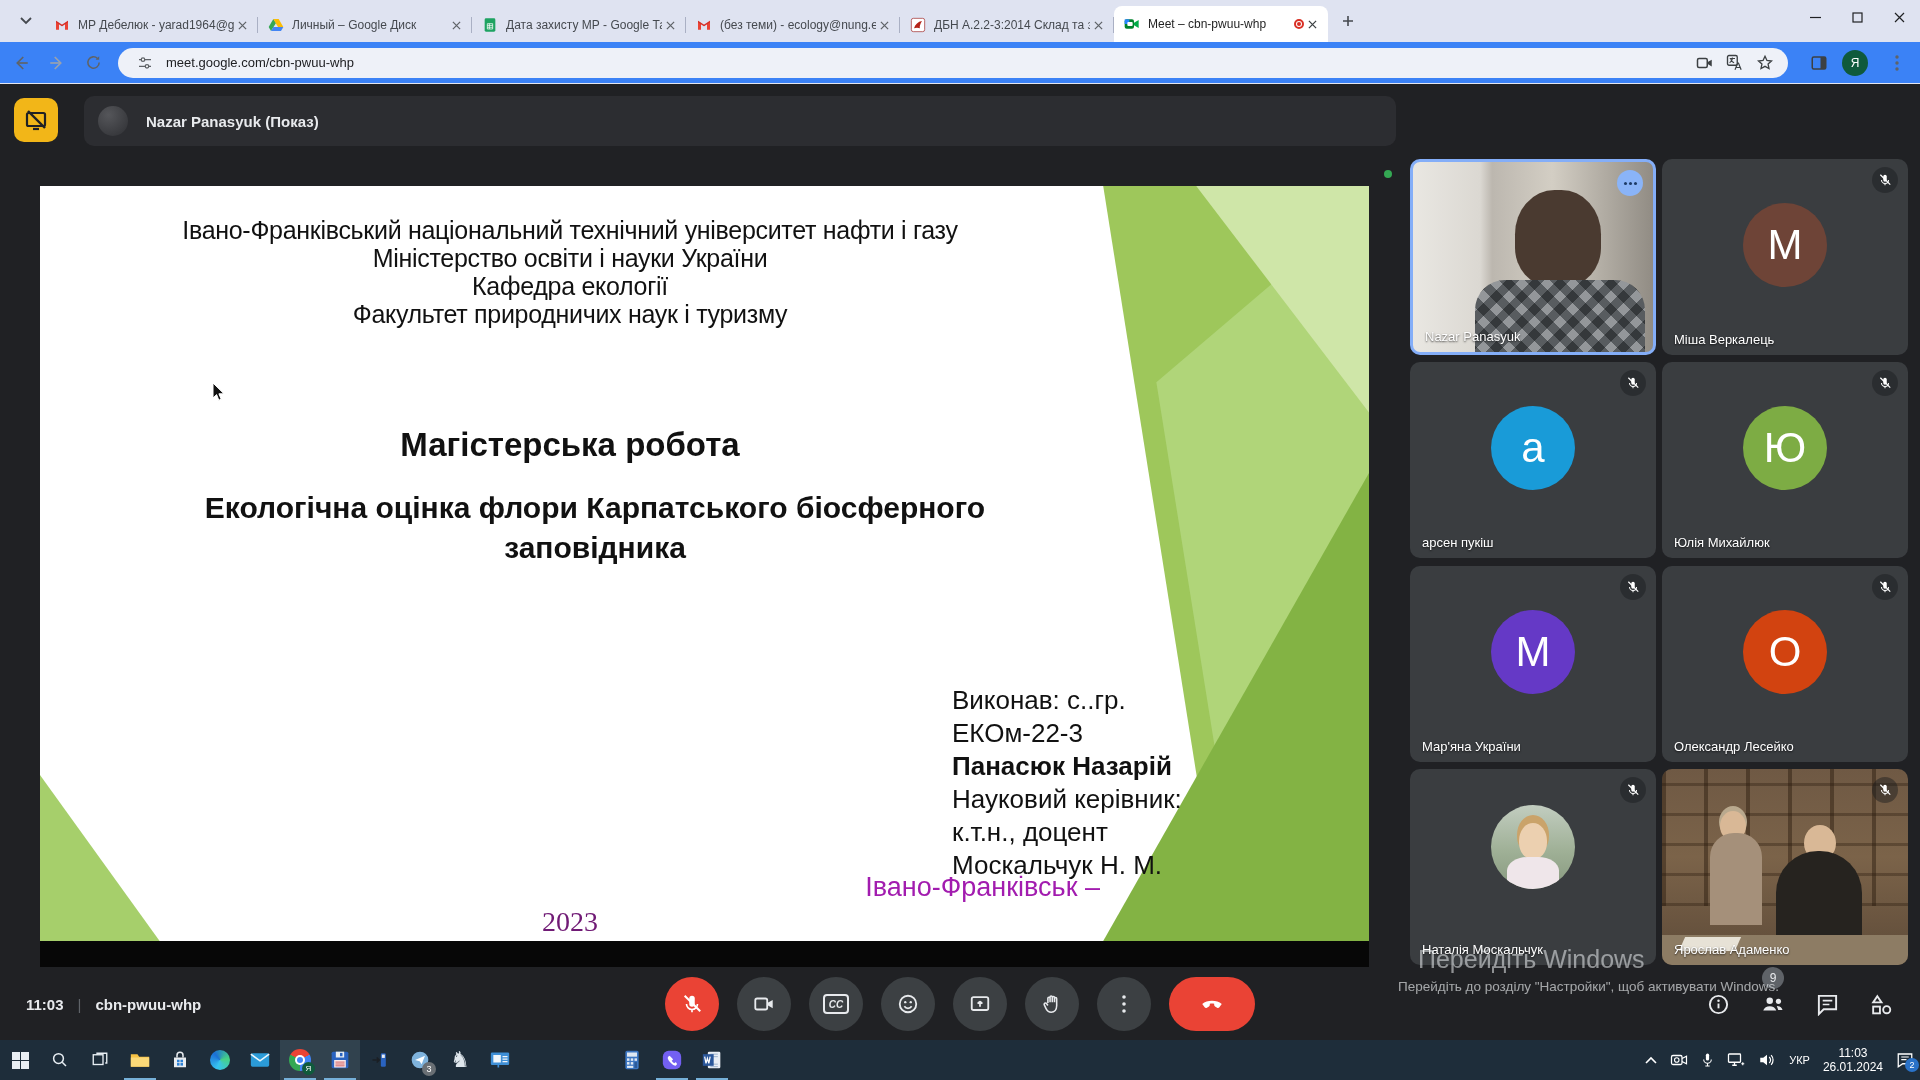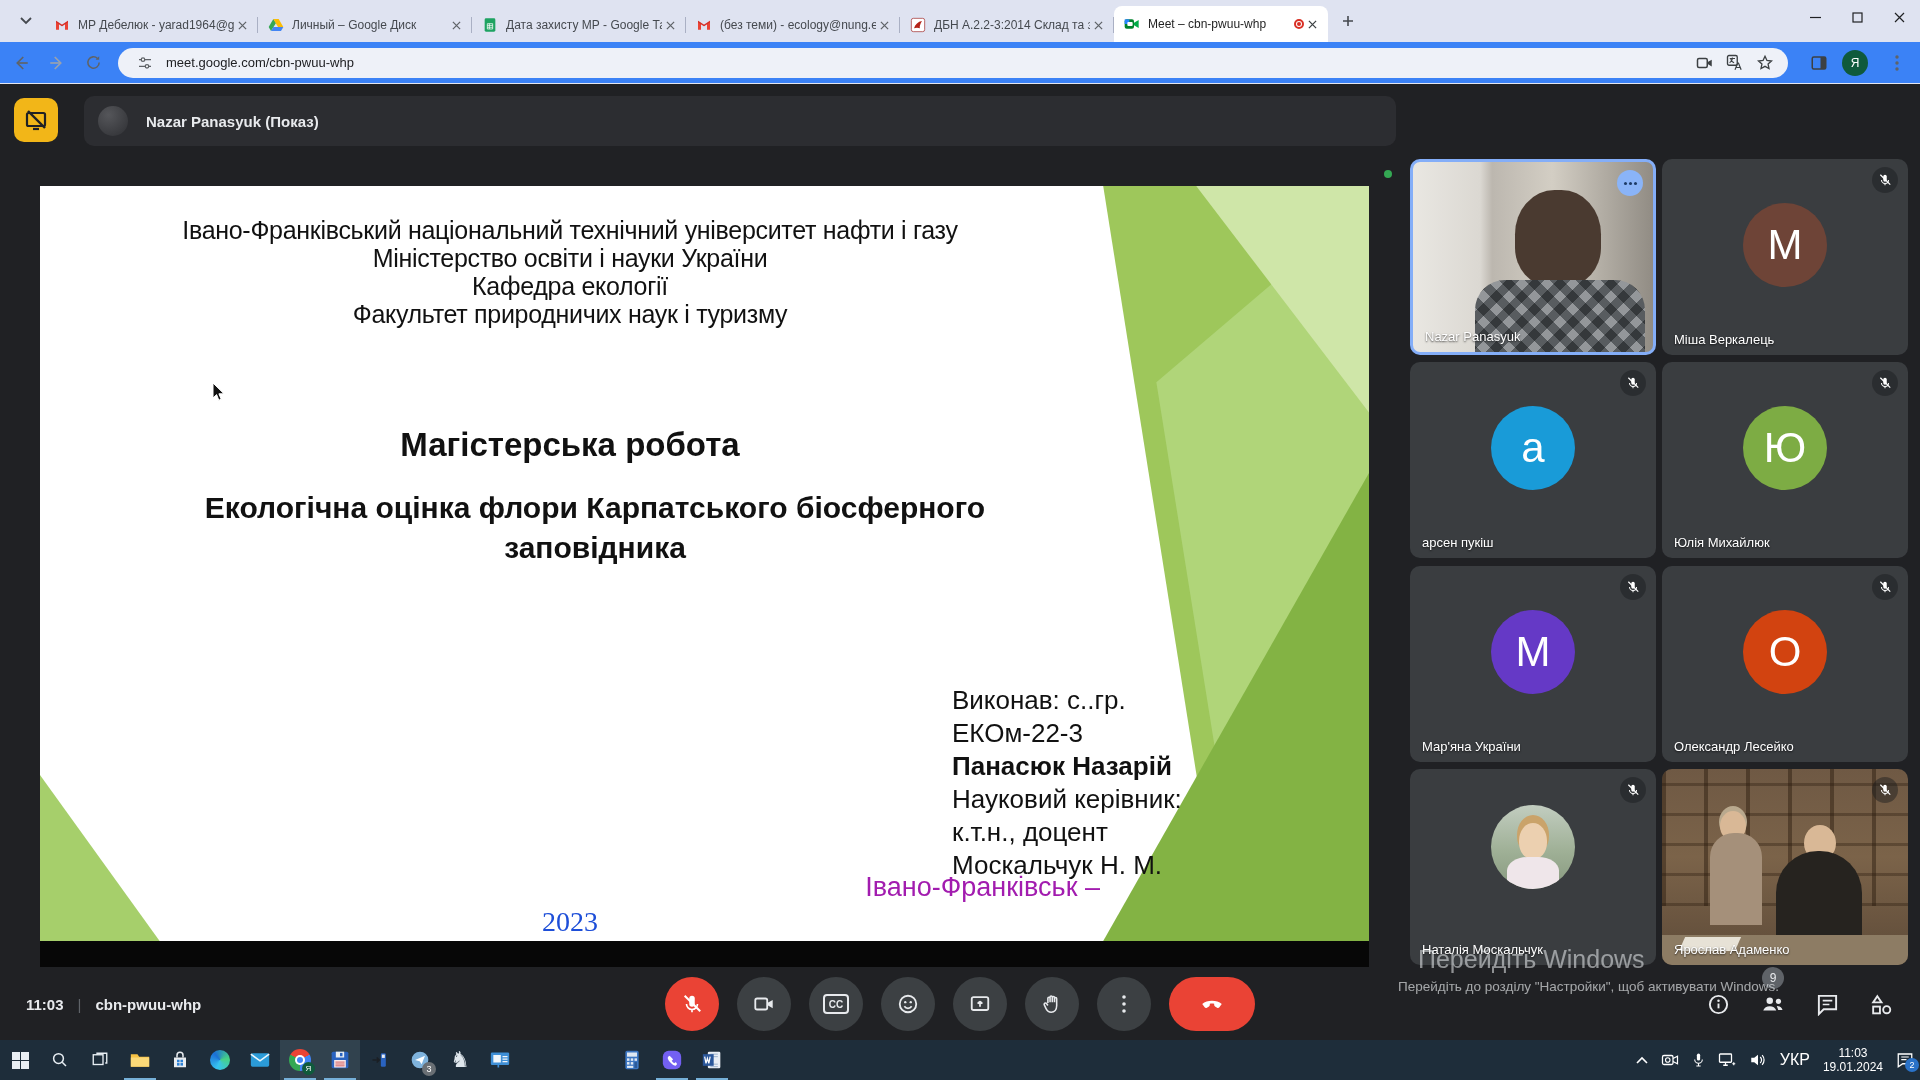--- a/index.html
+++ b/index.html
@@ -45,21 +45,21 @@
   .g2 { background:#cfe6a8; clip-path:polygon(87% 0, 100% 0, 100% 30%); }
   .g3 { background:#83b344; clip-path:polygon(100% 38%, 100% 100%, 80% 100%); }
   .g4 { background:#b3d77f; opacity:.85; clip-path:polygon(84% 26%, 100% 2%, 100% 62%, 90% 92%); }
   .g5 { background:#a6cf6b; clip-path:polygon(0 100%, 9% 100%, 0 78%); }
   .slide-header { position:absolute; left:0; top:30px; width:1060px; text-align:center; font-size:25px; line-height:28px; color:#111; letter-spacing:-0.3px; }
   .slide-title { position:absolute; left:0; top:240px; width:1060px; text-align:center; font-size:33px; font-weight:bold; color:#111; }
   .slide-subtitle { position:absolute; left:130px; top:302px; width:850px; text-align:center; font-size:30px; font-weight:bold; line-height:40px; color:#111; }
   .slide-author { position:absolute; left:912px; top:498px; width:330px; font-size:26px; line-height:33px; color:#111; }
   .slide-author .bold { font-weight:bold; }
   .slide-footer { position:absolute; left:0; top:686px; width:1060px; text-align:right; font-size:27px; color:#a21caf; }
-  .slide-year { position:absolute; left:0; top:720px; width:1060px; text-align:center; font-size:28px; font-family:"Liberation Serif", serif; color:#1d4ed8; }
+  .slide-year { position:absolute; left:0; top:720px; width:1060px; text-align:center; font-size:28px; font-family:"Liberation Serif", serif; color:#701a75; }
   .cursor { position:absolute; left:172px; top:196px; }
   .greendot { position:absolute; left:1384px; top:86px; width:8px; height:8px; border-radius:50%; background:#34a853; }
 
   
   .tile { position:absolute; width:246px; height:196px; background:#3a3d40; border-radius:10px; overflow:hidden; }
   .tile .pname { position:absolute; left:12px; bottom:8px; color:#fff; font-size:13px; text-shadow:0 1px 2px rgba(0,0,0,.7); }
   .micchip { position:absolute; top:8px; right:10px; width:26px; height:26px; border-radius:50%; background:rgba(25,26,28,.45); display:flex; align-items:center; justify-content:center; }
   .avcircle { position:absolute; left:81px; top:44px; width:84px; height:84px; border-radius:50%; color:#fff; font-size:42px; display:flex; align-items:center; justify-content:center; }
   .t-nazar { left:1410px; top:75px; border:3px solid #84aef8; background:linear-gradient(90deg,#e9e7e2 0%,#dbd8d2 28%,#bcb7af 33%,#d3cec4 58%,#918c84 100%); }
   .nz-head { position:absolute; right:52px; top:28px; width:86px; height:96px; background:#4a3a30; border-radius:46% 46% 40% 40%; }
@@ -81,21 +81,21 @@
   .ya-man-head { position:absolute; right:72px; bottom:104px; width:32px; height:36px; background:#d9b896; border-radius:50%; }
   .ya-woman { position:absolute; left:48px; bottom:40px; width:52px; height:92px; background:#a5907a; border-radius:24px 24px 0 0; }
   .ya-woman-head { position:absolute; left:58px; bottom:124px; width:26px; height:30px; background:#d9b896; border-radius:50%; box-shadow:0 -4px 0 1px #b9a98e; }
   .ya-desk { position:absolute; left:0; bottom:0; width:100%; height:30px; background:#8d7c64; }
   .ya-paper { position:absolute; left:20px; bottom:14px; width:56px; height:14px; background:#e7e2d6; transform:skewX(-24deg); }
 
   
   .meetbar { position:absolute; left:0; top:884px; width:1920px; height:72px; background:#202124; }
   .meet-left { position:absolute; left:26px; top:0; height:72px; display:flex; align-items:center; gap:14px; color:#e8eaed; font-size:15px; font-weight:bold; }
   .meet-left .div { color:#5f6368; font-weight:normal; }
-  .controls { position:absolute; left:50%; top:9px; transform:translateX(-50%); display:flex; align-items:center; gap:18px; }
+  .controls { position:absolute; left:50%; top:9px; transform:translateX(-50%); display:flex; align-items:center; gap:18px;font-style:italic; }
   .ctl { width:54px; height:54px; border-radius:50%; background:#3c4043; display:flex; align-items:center; justify-content:center; }
   .ctl.red { background:#ea4335; }
   .ctl.end { width:86px; border-radius:28px; background:#ea4335; }
   .cc-box { width:26px; height:20px; border:2px solid #e8eaed; border-radius:4px; color:#e8eaed; font-size:10px; font-weight:bold; display:flex; align-items:center; justify-content:center; }
   .meet-right { position:absolute; right:26px; top:0; height:72px; display:flex; align-items:center; gap:30px; }
   .mr-ic { position:relative; display:flex; align-items:center; justify-content:center; }
   .count-badge { position:absolute; top:-24px; left:2px; width:22px; height:22px; border-radius:50%; background:#5f6368; color:#e8eaed; font-size:12px; display:flex; align-items:center; justify-content:center; }
 
   
   .watermark { position:absolute; left:1398px; top:861px; z-index:5; color:#9aa0a6; pointer-events:none; }
@@ -103,21 +103,21 @@
   .wm2 { font-size:13.5px; margin-top:5px; color:rgba(235,238,240,.65); }
 
   
   .taskbar { position:absolute; left:0; top:1040px; width:1920px; height:40px; background:#1e2d3a; display:flex; align-items:center; }
   .tb-ic { width:40px; height:40px; display:flex; align-items:center; justify-content:center; position:relative; }
   .tb-ic.run::after { content:""; position:absolute; bottom:0; left:4px; right:4px; height:2px; background:#76b0d8; }
   .tb-ic.activebg { background:#31424e; }
   .tb-badge { position:absolute; right:4px; bottom:4px; width:14px; height:14px; border-radius:50%; background:#6a6f74; color:#fff; font-size:9px; display:flex; align-items:center; justify-content:center; }
   .chrome-badge { position:absolute; right:5px; bottom:5px; width:13px; height:13px; border-radius:50%; background:#0f5a3c; color:#fff; font-size:8px; display:flex; align-items:center; justify-content:center; }
   .tray { position:absolute; right:6px; top:0; height:40px; display:flex; align-items:center; gap:13px; color:#fff; }
-  .tray-lang { font-size:16px; }
+  .tray-lang { font-size:11px; }
   .tray-clock { font-size:12px; text-align:center; line-height:14px; }
   .tray-notif { position:relative; }
   .notif-badge { position:absolute; right:-5px; bottom:-4px; width:14px; height:14px; border-radius:50%; background:#2a72c8; color:#fff; font-size:9px; display:flex; align-items:center; justify-content:center; }
   .knight { color:#dfe6ec; font-size:22px; line-height:22px; }
 
   svg { display:block; }
 </style>
 </head>
 <body>
 
@@ -778,21 +778,21 @@
       </span>
     <span>
         <svg width="18" height="16" viewBox="0 0 24 20">
           <path d="M3 7v6h4l5 4V3L7 7z" fill="#fff"></path>
           <path d="M15 6a6 6 0 0 1 0 8M17.5 3.5a9.5 9.5 0 0 1 0 13" stroke="#fff" stroke-width="1.6" fill="none"></path>
         </svg>
       </span>
     <span class="tray-lang">УКР</span>
     <span class="tray-clock">
       <div>11:03</div>
-      <div>19.01.2024</div>
+      <div>26.01.2024</div>
     </span>
     <span class="tray-notif">
       <svg width="18" height="16" viewBox="0 0 24 20">
           <path d="M3 2h18v13H9l-6 4z" fill="none" stroke="#fff" stroke-width="1.7"></path>
           <path d="M7 6h10M7 9.5h7" stroke="#fff" stroke-width="1.5"></path>
         </svg>
       <span class="notif-badge">2</span>
     </span>
   </div>
 </div>

